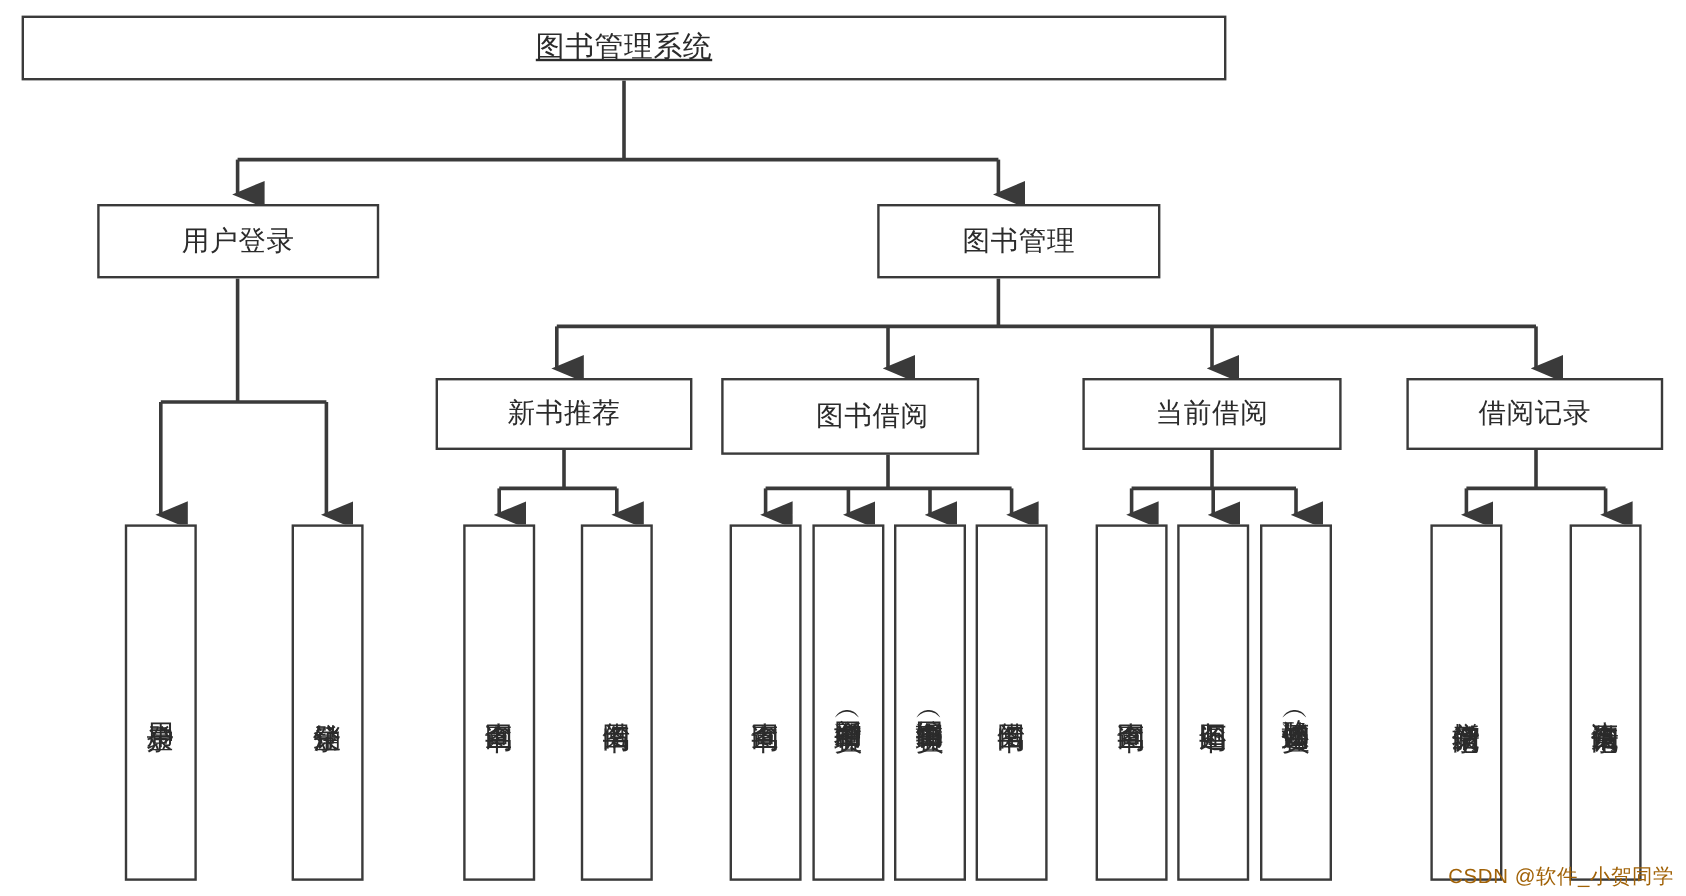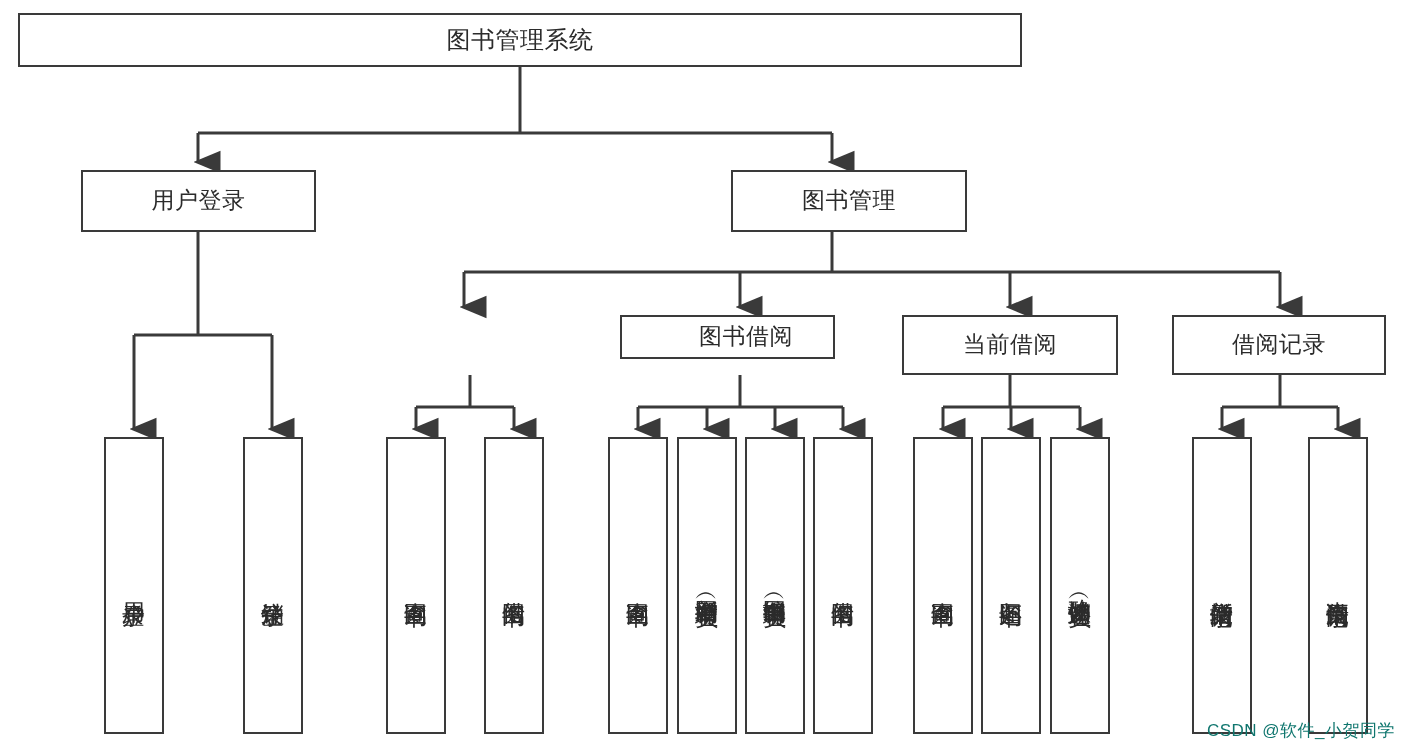--- a/index.html
+++ b/index.html
@@ -40,40 +40,41 @@
     text-align: center;
     line-height: 1.18;
     letter-spacing: 0.5px;
     color: #2b2b2b;
   }
   .node.horizontal .node-label {
     font-size: 23px;
   }
   .node.root .node-label {
     font-size: 24px;
+    text-decoration: underline;
   }
   .node.vertical {
     align-items: center;
     justify-content: center;
     padding: 6px 0;
   }
   .node.vertical .node-label {
     writing-mode: vertical-rl;
     text-orientation: upright;
     font-size: 23px;
     line-height: 1.14;
     letter-spacing: 1px;
     max-height: 100%;
   }
   #watermark {
     position: absolute;
     right: 10px;
     bottom: 5px;
     font-size: 17px;
-    color: #0f766e;
+    color: #a16207;
     white-space: nowrap;
     letter-spacing: 0.5px;
   }
 </style>
 </head>
 <body>
 
 <div id="diagram-canvas">
 
   <svg id="connector-layer" viewBox="0 0 1405 747" width="1405" height="747" xmlns="http://www.w3.org/2000/svg">
@@ -130,21 +131,24 @@
     <span class="node-label">图书管理系统</span>
   </div>
 
   <div class="node horizontal" style="left:81px; top:170px; width:235px; height:62px;">
     <span class="node-label">用户登录</span>
   </div>
   <div class="node horizontal" style="left:711px; top:170px; width:236px; height:62px;margin-left:20px;">
     <span class="node-label">图书管理</span>
   </div>
 
-  <div class="node horizontal" style="left:620px; top:315px; width:215px; height:44px;padding-left:37px;">
+  <div class="node horizontal" style="left:363px; top:315px; width:214px; height:60px;">
+    <span class="node-label">新书推荐</span>
+  </div>
+  <div class="node horizontal" style="left:601px; top:315px; width:215px; height:64px;padding-left:37px;">
     <span class="node-label">图书借阅</span>
   </div>
   <div class="node horizontal" style="left:1172px; top:315px; width:214px; height:60px;">
     <span class="node-label">借阅记录</span>
   </div>
   <div class="node horizontal" style="left:902px; top:315px; width:216px; height:60px;">
     <span class="node-label">当前借阅</span>
   </div>
 
   <div class="node vertical" style="left:104px; top:437px; width:60px; height:297px;">

